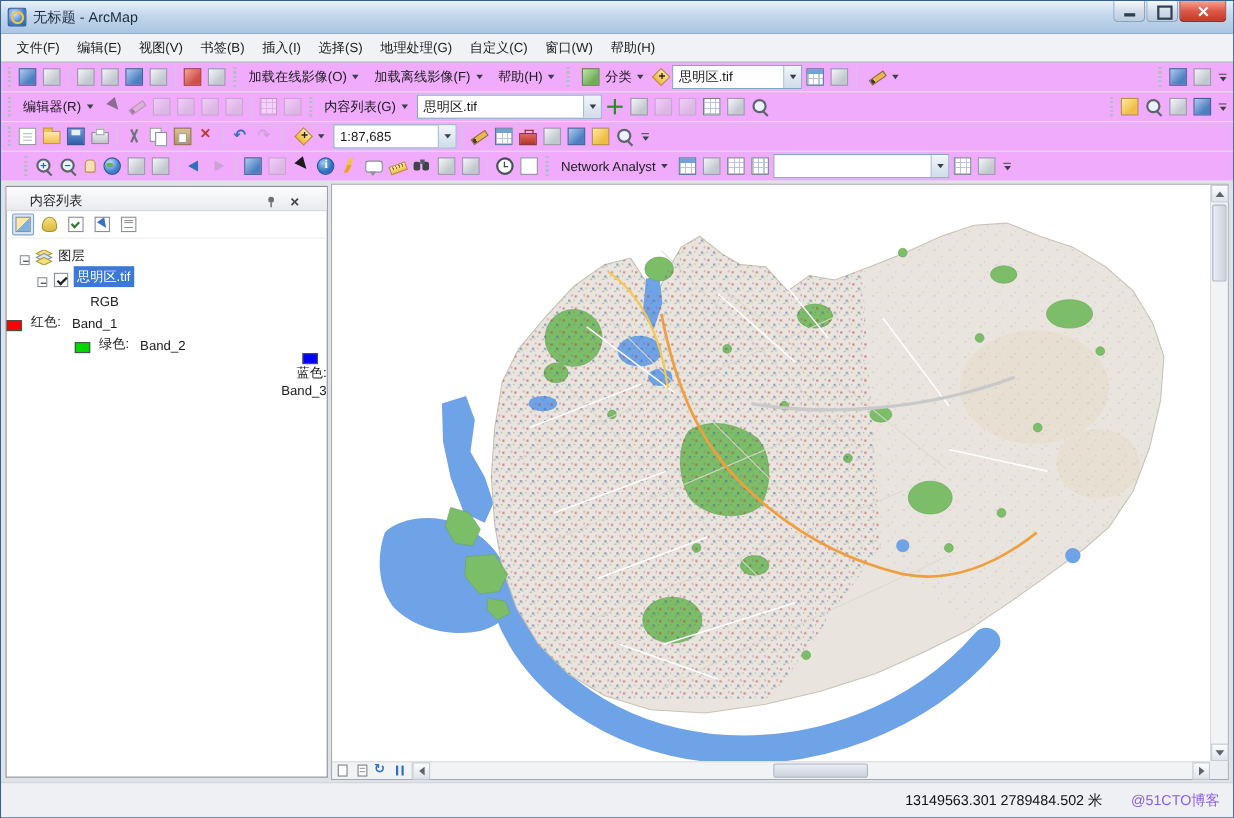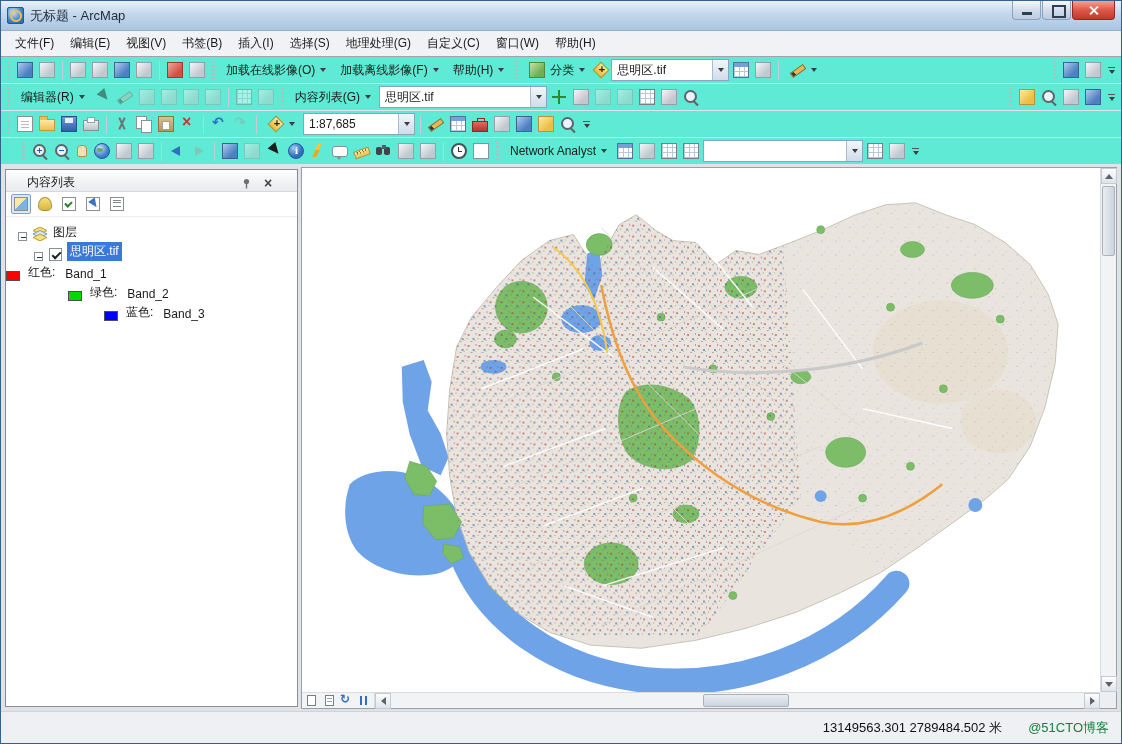--- a/index.html
+++ b/index.html
@@ -24,21 +24,21 @@
   .wb.max::after{content:"";position:absolute;left:9px;top:4px;width:10px;height:9px;border:2px solid #2f3e50;}
   .wb.close::before,.wb.close::after{content:"";position:absolute;left:20px;top:4px;width:2px;height:11px;background:#fff;}
   .wb.close::before{transform:rotate(45deg);} .wb.close::after{transform:rotate(-45deg);}
 
   
   .menubar{position:absolute;left:0;top:30px;right:0;height:26px;background:#f0f2f5;
     display:flex;align-items:center;padding:0 6px;border-bottom:1px solid #a3a3a3;}
   .mitem{padding:4px 8px;border-radius:2px;white-space:nowrap;}
 
   
-  .tbrow{position:absolute;left:0;right:0;height:27px;background:#5eead4;border-bottom:1px solid #e2e4e8;
+  .tbrow{position:absolute;left:0;right:0;height:27px;background:#f0abfc;border-bottom:1px solid #e2e4e8;
     display:flex;align-items:center;padding:0 3px;gap:2px;overflow:hidden;}
   .tb1{top:56px;} .tb2{top:83px;} .tb3{top:110px;} .tb4{top:137px;padding-left:18px;}
   .grip{width:3px;height:18px;margin:0 3px;background:repeating-linear-gradient(180deg,#b6bcc5 0 2px,transparent 2px 4px);}
   .sep{width:1px;height:19px;background:#c9ccd2;margin:0 3px;}
   .spacer{flex:1;}
   .tbtext{display:flex;align-items:center;gap:5px;padding:3px 6px;white-space:nowrap;}
   .dd{width:0;height:0;border-left:3px solid transparent;border-right:3px solid transparent;border-top:4px solid #3a3f46;}
   .ovf{display:flex;flex-direction:column;align-items:center;justify-content:center;gap:2px;width:13px;height:22px;}
   .ovf .bar{width:7px;height:1px;background:#555;}
   .combo{display:inline-flex;align-items:center;height:22px;background:#fff;border:1px solid #88a4c2;}
@@ -157,21 +157,21 @@
   .hthumb{position:absolute;top:1px;bottom:1px;left:45%;width:86px;background:linear-gradient(#e9edf2,#ccd3dc);border:1px solid #aab2bd;border-radius:2px;}
   .viewbtns{display:flex;align-items:center;border-right:1px solid #d5d8dc;}
   .vbtn{width:18px;height:15px;display:flex;align-items:center;justify-content:center;position:relative;}
   .pgico{width:9px;height:11px;background:#fff;border:1px solid #7a7f87;position:relative;}
   .pgico.lay::after{content:"";position:absolute;left:1px;top:2px;right:1px;height:1px;background:#9aa0a8;box-shadow:0 3px 0 #9aa0a8;}
 
   
   .statusbar{position:absolute;left:0;right:0;bottom:0;height:32px;background:#eef0f3;border-top:1px solid #cfd3d8;
     display:flex;align-items:center;justify-content:flex-end;gap:26px;padding:0 12px;}
   .coords{font-size:13px;color:#111;}
-  .watermark{color:#15803d;font-size:13px;}
+  .watermark{color:#8b5cf6;font-size:13px;}
 
   
   .mw{fill:#6fa3e8;} .ml{fill:#e9e5de;stroke:#c9c3b6;stroke-width:1;} .mg{fill:#7cbd68;stroke:#69a85a;stroke-width:.6;}
 </style>
 </head>
 <body>
 
 <div class="window">
 
   <div class="titlebar">
@@ -423,31 +423,34 @@
               <path d="M8 3.5 L15 7 8 10.5 1 7Z" fill="#d9e6f5" stroke="#7f96b5"></path>
               <path d="M8 7 L15 10.5 8 14 1 10.5Z" fill="#f5e07a" stroke="#b59b33"></path>
             </svg>
           <span>图层</span>
         </div>
         <div class="trow" style="padding-left:28px;">
           <span class="exp"></span>
           <span class="cb"></span>
           <span class="sel">思明区.tif</span>
         </div>
+        <div class="trow" style="padding-left:76px;">
+          <span>RGB</span>
+        </div>
         <div class="trow" style="">
           <span class="sw" style="background: rgb(255, 0, 0);"></span>
           <span>红色:</span>
           <span class="bandval">Band_1</span>
         </div>
         <div class="trow" style="padding-left:62px;">
           <span class="sw" style="background: rgb(0, 216, 0);"></span>
           <span>绿色:</span>
           <span class="bandval">Band_2</span>
         </div>
-        <div class="trow" style="padding-left:98px;">
+        <div class="trow" style="padding-left:62px;flex-direction:column;">
           <span class="sw" style="background: rgb(0, 0, 255);"></span>
           <span>蓝色:</span>
           <span class="bandval">Band_3</span>
         </div>
       </div>
     </div>
 
     <div class="maparea">
       <div class="mapcanvas">
         <svg viewBox="0 0 800 527" preserveAspectRatio="none">

